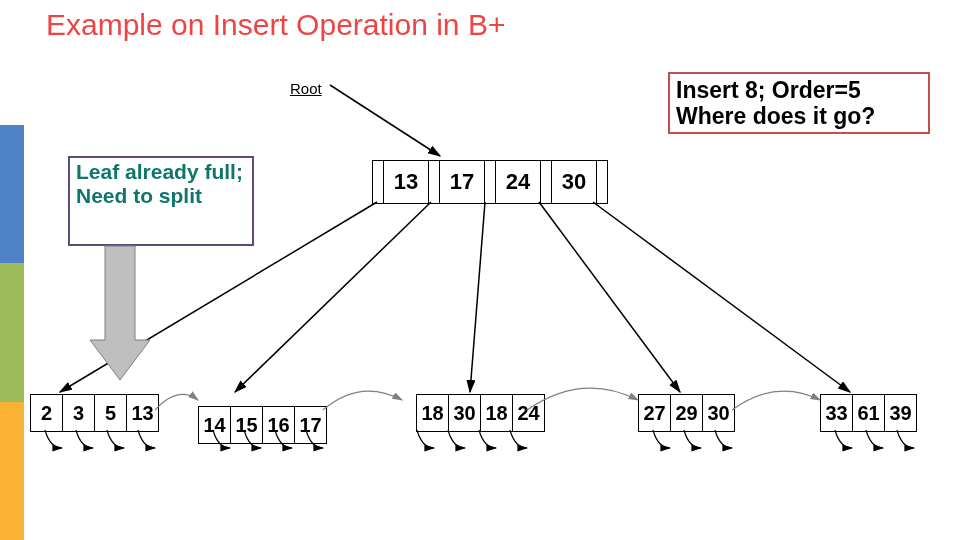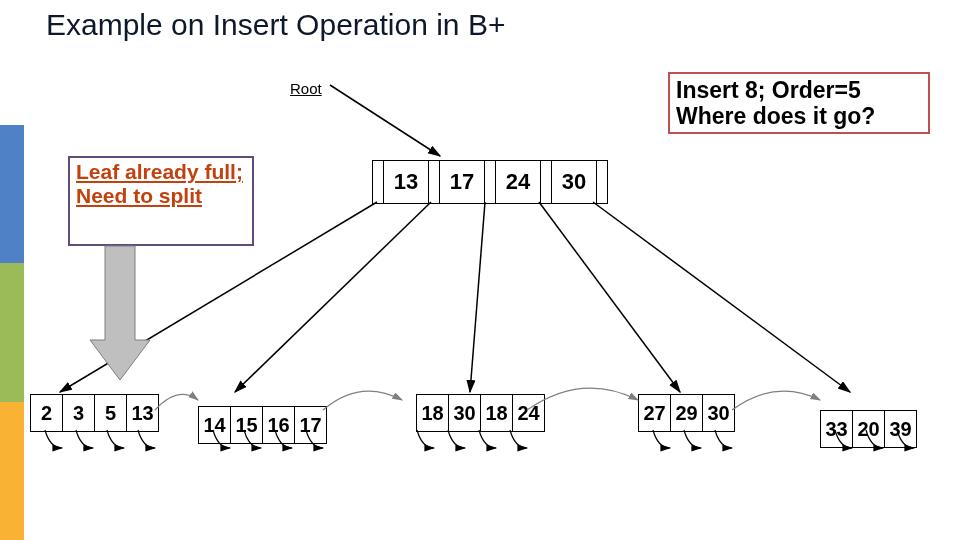--- a/index.html
+++ b/index.html
@@ -1,39 +1,39 @@
 <!DOCTYPE html>
 <html><head>
 <meta charset="utf-8">
 <style>
   html,body{margin:0;padding:0;width:960px;height:540px;background:#fff;font-family:Arial,Helvetica,sans-serif;}
   .sidebar{position:absolute;left:0;top:125px;width:24px;height:415px;display:flex;flex-direction:column;}
   .sidebar div{flex:1;}
   .sb-b{background:#4f81c7;}
   .sb-g{background:#9bbb59;}
   .sb-y{background:#f9b233;}
-  .title{position:absolute;left:46px;top:8px;font-size:30px;color:#0f172a;font-weight:400;}
+  .title{position:absolute;left:46px;top:8px;font-size:30px;color:#ef4444;font-weight:400;}
   .root-label{position:absolute;left:290px;top:80px;font-size:15px;color:#000;text-decoration:underline;}
   .insert-box{position:absolute;left:668px;top:72px;width:252px;height:58px;border:2px solid #c0504d;background:#fff;display:flex;align-items:center;padding-left:6px;font-size:23px;font-weight:bold;color:#000;line-height:1.15;}
-  .leaf-box{position:absolute;left:68px;top:156px;width:170px;height:82px;border:2px solid #604a7b;background:#fff;padding:2px 6px;font-size:21px;font-weight:bold;color:#c2410c;line-height:1.16;text-decoration:underline;}
+  .leaf-box{position:absolute;left:68px;top:156px;width:170px;height:82px;border:2px solid #604a7b;background:#fff;padding:2px 6px;font-size:21px;font-weight:bold;color:#0f766e;line-height:1.16;}
   
   .node{position:absolute;border:1px solid #000;background:#fff;display:flex;}
   .node .p{width:10px;border-right:1px solid #000;}
   .node .k{width:44px;border-right:1px solid #000;display:flex;align-items:center;justify-content:center;font-size:22px;font-weight:bold;}
   .node .p:last-child{border-right:none;}
   .root-node{left:372px;top:160px;height:42px;}
   
   .leaf{position:absolute;border:1px solid #000;background:#fff;display:flex;height:36px;}
   .leaf .c{width:31px;border-right:1px solid #000;display:flex;align-items:center;justify-content:center;font-size:20px;font-weight:bold;}
   .leaf .c:last-child{border-right:none;}
   .leaf1{left:30px;top:394px;}
   .leaf2{left:198px;top:394px;margin-top:12px;}
   .leaf3{left:416px;top:394px;}
   .leaf4{left:638px;top:394px;}
-  .leaf5{left:820px;top:410px;text-align:right;}
+  .leaf5{left:820px;top:394px;text-align:right;}
   svg.overlay{position:absolute;left:0;top:0;width:960px;height:540px;pointer-events:none;}
 </style>
 </head>
 <body>
 
 <div class="sidebar">
   <div class="sb-b"></div>
   <div class="sb-g"></div>
   <div class="sb-y"></div>
 </div>
@@ -80,21 +80,21 @@
   <div class="c">18</div>
   <div class="c">24</div>
 </div>
 <div class="leaf leaf4">
   <div class="c">27</div>
   <div class="c">29</div>
   <div class="c">30</div>
 </div>
 <div class="leaf leaf5">
   <div class="c">33</div>
-  <div class="c">20</div>
+  <div class="c">61</div>
   <div class="c">39</div>
 </div>
 
 <svg class="overlay">
   <defs>
     <marker id="ah" markerWidth="10" markerHeight="10" refX="8" refY="3" orient="auto">
       <path d="M0,0 L9,3 L0,6 Z" fill="#000"></path>
     </marker>
     <marker id="ahg" markerWidth="10" markerHeight="10" refX="8" refY="3" orient="auto">
       <path d="M0,0 L9,3 L0,6 Z" fill="#7f7f7f"></path>

